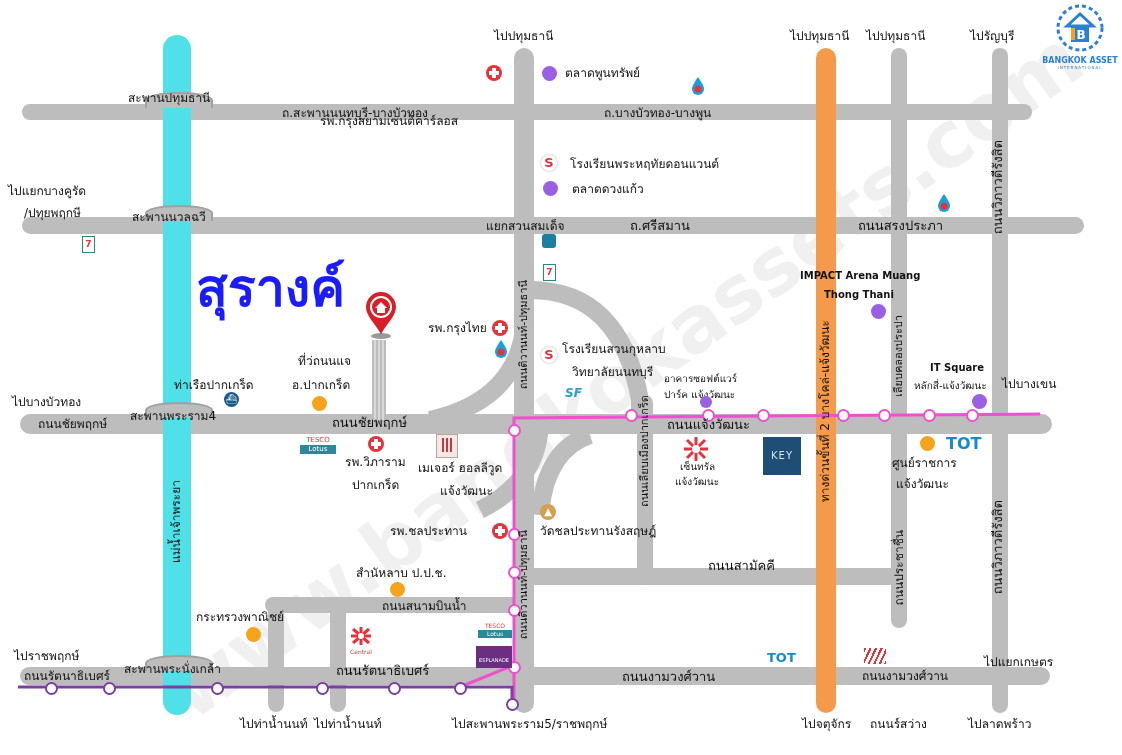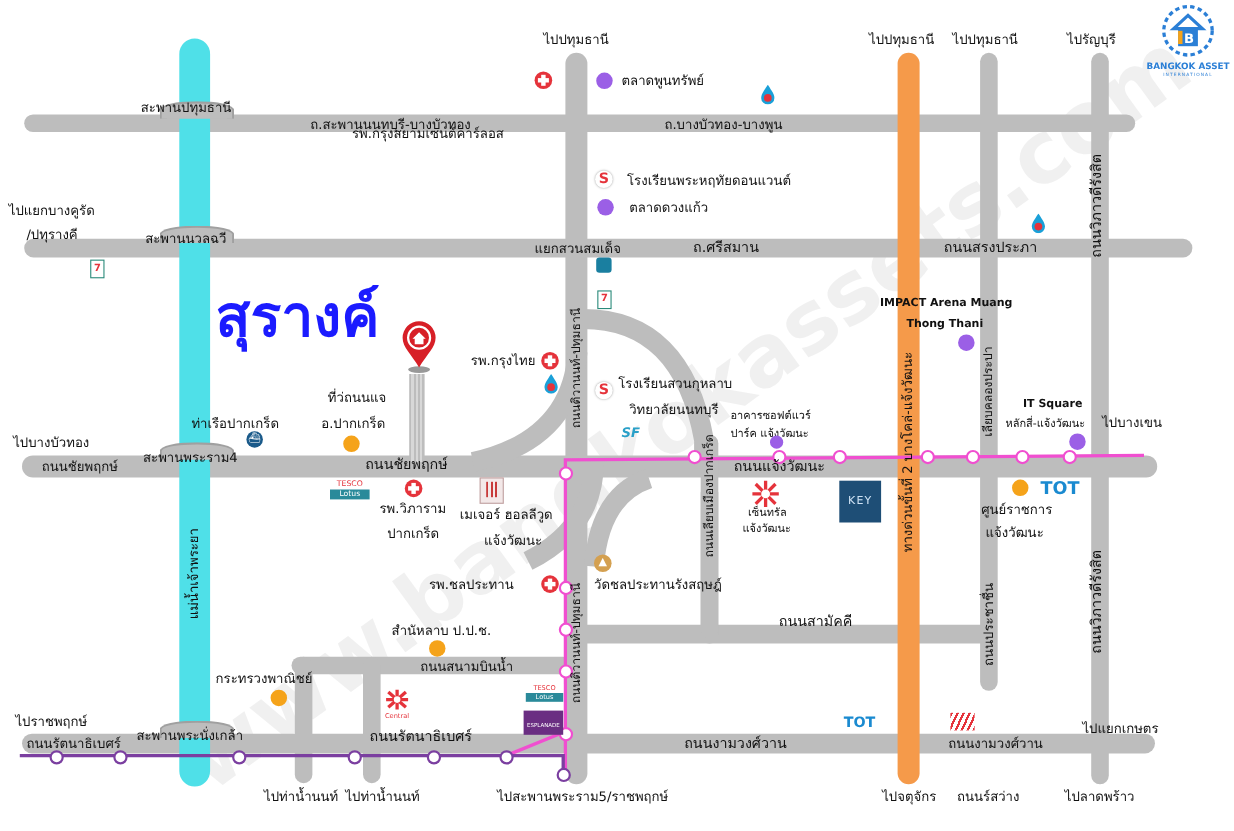--- a/index.html
+++ b/index.html
@@ -107,21 +107,21 @@
   </svg>
   <div style="font-size:8px; font-weight:bold; color:#2b7fd6;">BANGKOK ASSET</div>
   <div style="font-size:4px; letter-spacing:1px; color:#2b7fd6;">INTERNATIONAL</div>
 </div>
 
 <div class="lbl" style="left:494px; top:30px;">ไปปทุมธานี</div>
 <div class="lbl" style="left:790px; top:30px;">ไปปทุมธานี</div>
 <div class="lbl" style="left:866px; top:30px;">ไปปทุมธานี</div>
 <div class="lbl" style="left:970px; top:30px;">ไปรัญบุรี</div>
 <div class="lbl" style="left:8px; top:185px;">ไปแยกบางคูรัด</div>
-<div class="lbl" style="left:24px; top:207px;">/ปทุรางคี</div>
+<div class="lbl" style="left:24px; top:207px;">/ปทุยพฤกษี</div>
 <div class="lbl" style="left:12px; top:396px;">ไปบางบัวทอง</div>
 <div class="lbl" style="left:14px; top:650px;">ไปราชพฤกษ์</div>
 <div class="lbl" style="left:240px; top:718px;">ไปท่าน้ำนนท์</div>
 <div class="lbl" style="left:314px; top:718px;">ไปท่าน้ำนนท์</div>
 <div class="lbl" style="left:452px; top:718px;">ไปสะพานพระราม5/ราชพฤกษ์</div>
 <div class="lbl" style="left:802px; top:718px;">ไปจตุจักร</div>
 <div class="lbl" style="left:870px; top:718px;">ถนนร์สว่าง</div>
 <div class="lbl" style="left:968px; top:718px;">ไปลาดพร้าว</div>
 <div class="lbl" style="left:984px; top:656px;">ไปแยกเกษตร</div>
 <div class="lbl" style="left:1002px; top:378px;">ไปบางเขน</div>

